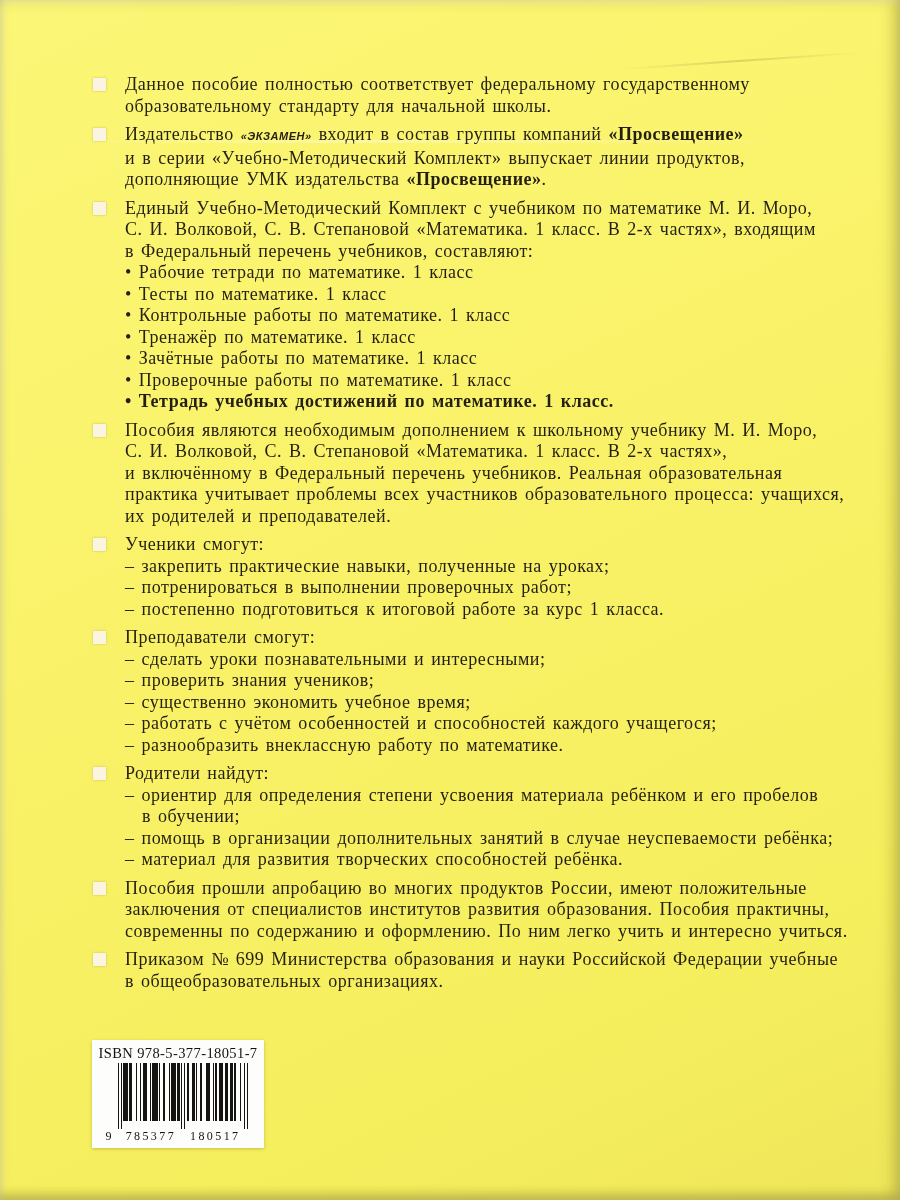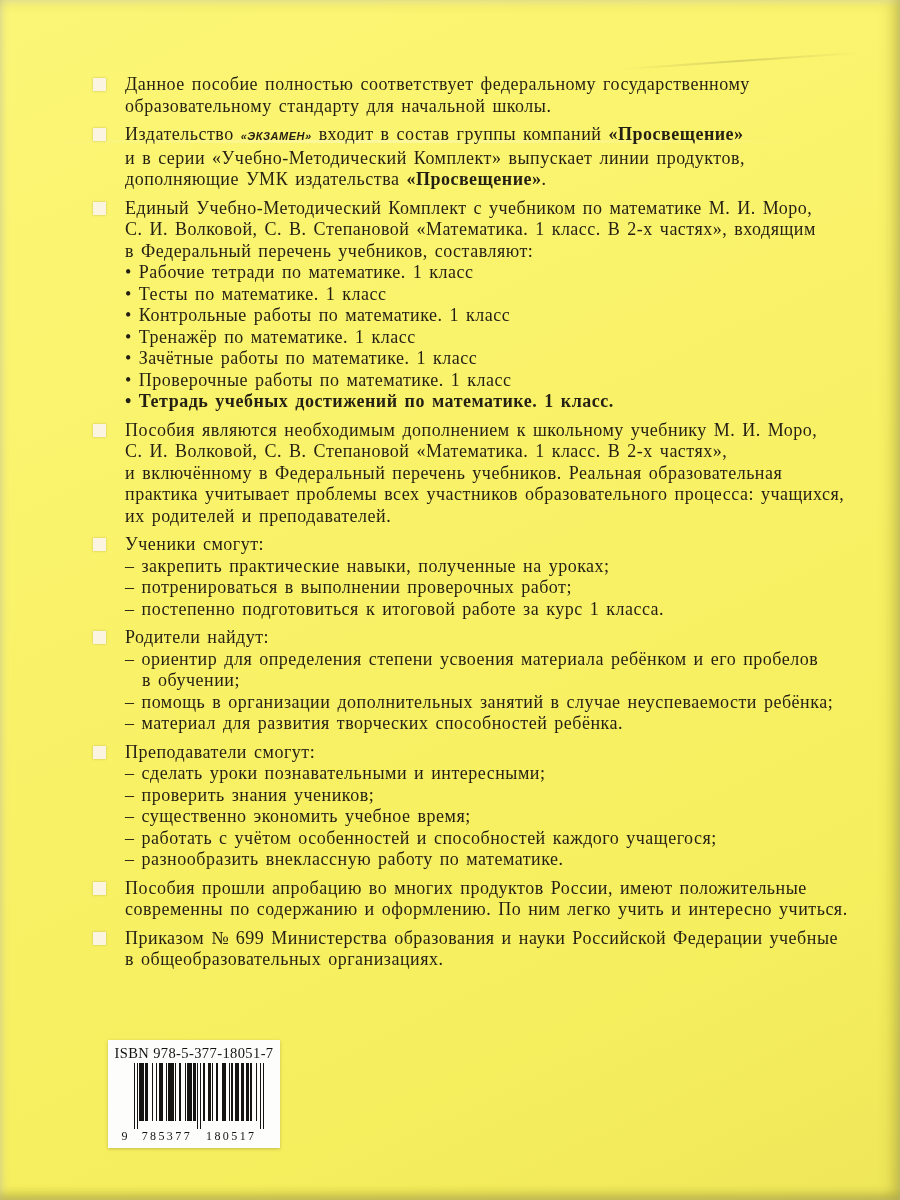--- a/index.html
+++ b/index.html
@@ -21,21 +21,21 @@
   .bullet-square{flex:0 0 13px;width:13px;height:13px;margin-top:4px;
         background:#faf4e0;box-shadow:0 0 2px rgba(150,140,70,.5);}
   .lines{margin-left:19px;flex:1;}
   .line{font-size:18px;line-height:21.5px;letter-spacing:.5px;word-spacing:2px;
         white-space:nowrap;}
   .line.ind{padding-left:17px;}
   .line .b,.line.b{font-weight:bold;}
   .line .bi{font-weight:bold;font-style:italic;
         font-family:"Liberation Sans","DejaVu Sans",sans-serif;font-size:11px;}
   
-  .barcode-box{position:absolute;left:108px;top:1040px;width:172px;height:108px;
+  .barcode-box{position:absolute;left:92px;top:1040px;width:172px;height:108px;
         background:#fdfdfb;box-shadow:0 1px 3px rgba(110,100,40,.35);
         display:flex;flex-direction:column;align-items:center;padding-top:5px;box-sizing:border-box;}
   .isbn-label{font-size:14.5px;letter-spacing:.4px;color:#111;white-space:nowrap;line-height:17px;}
   .barcode-svg{display:block;margin-top:1px;}
   .barcode-svg rect{fill:#161410;}
   .barcode-svg text{font-family:"Liberation Serif","DejaVu Serif",serif;font-size:12px;fill:#161410;}
 </style>
 </head>
 <body>
 
@@ -87,42 +87,43 @@
         <div class="lines">
           <div class="line"><span>Ученики смогут:</span></div>
           <div class="line"><span>– закрепить практические навыки, полученные на уроках;</span></div>
           <div class="line"><span>– потренироваться в выполнении проверочных работ;</span></div>
           <div class="line"><span>– постепенно подготовиться к итоговой работе за курс 1 класса.</span></div>
         </div>
       </div>
       <div class="bullet-block">
         <span class="bullet-square"></span>
         <div class="lines">
-          <div class="line"><span>Родители найдут:</span></div>
-          <div class="line"><span>– ориентир для определения степени усвоения материала ребёнком и его пробелов</span></div>
-          <div class="line ind"><span>в обучении;</span></div>
-          <div class="line"><span>– помощь в организации дополнительных занятий в случае неуспеваемости ребёнка;</span></div>
-          <div class="line"><span>– материал для развития творческих способностей ребёнка.</span></div>
-        </div>
-      </div>
-      <div class="bullet-block">
-        <span class="bullet-square"></span>
-        <div class="lines">
           <div class="line"><span>Преподаватели смогут:</span></div>
           <div class="line"><span>– сделать уроки познавательными и интересными;</span></div>
           <div class="line"><span>– проверить знания учеников;</span></div>
           <div class="line"><span>– существенно экономить учебное время;</span></div>
           <div class="line"><span>– работать с учётом особенностей и способностей каждого учащегося;</span></div>
           <div class="line"><span>– разнообразить внеклассную работу по математике.</span></div>
         </div>
       </div>
       <div class="bullet-block">
         <span class="bullet-square"></span>
         <div class="lines">
+          <div class="line"><span>Родители найдут:</span></div>
+          <div class="line"><span>– ориентир для определения степени усвоения материала ребёнком и его пробелов</span></div>
+          <div class="line ind"><span>в обучении;</span></div>
+          <div class="line"><span>– помощь в организации дополнительных занятий в случае неуспеваемости ребёнка;</span></div>
+          <div class="line"><span>– материал для развития творческих способностей ребёнка.</span></div>
+        </div>
+      </div>
+      <div class="bullet-block">
+        <span class="bullet-square"></span>
+        <div class="lines">
           <div class="line"><span>Пособия прошли апробацию во многих продуктов России, имеют положительные</span></div>
+          <div class="line"><span>заключения от специалистов институтов развития образования. Пособия практичны,</span></div>
           <div class="line"><span>современны по содержанию и оформлению. По ним легко учить и интересно учиться.</span></div>
         </div>
       </div>
       <div class="bullet-block">
         <span class="bullet-square"></span>
         <div class="lines">
           <div class="line"><span>Приказом № 699 Министерства образования и науки Российской Федерации учебные</span></div>
           <div class="line"><span>в общеобразовательных организациях.</span></div>
         </div>
       </div>

